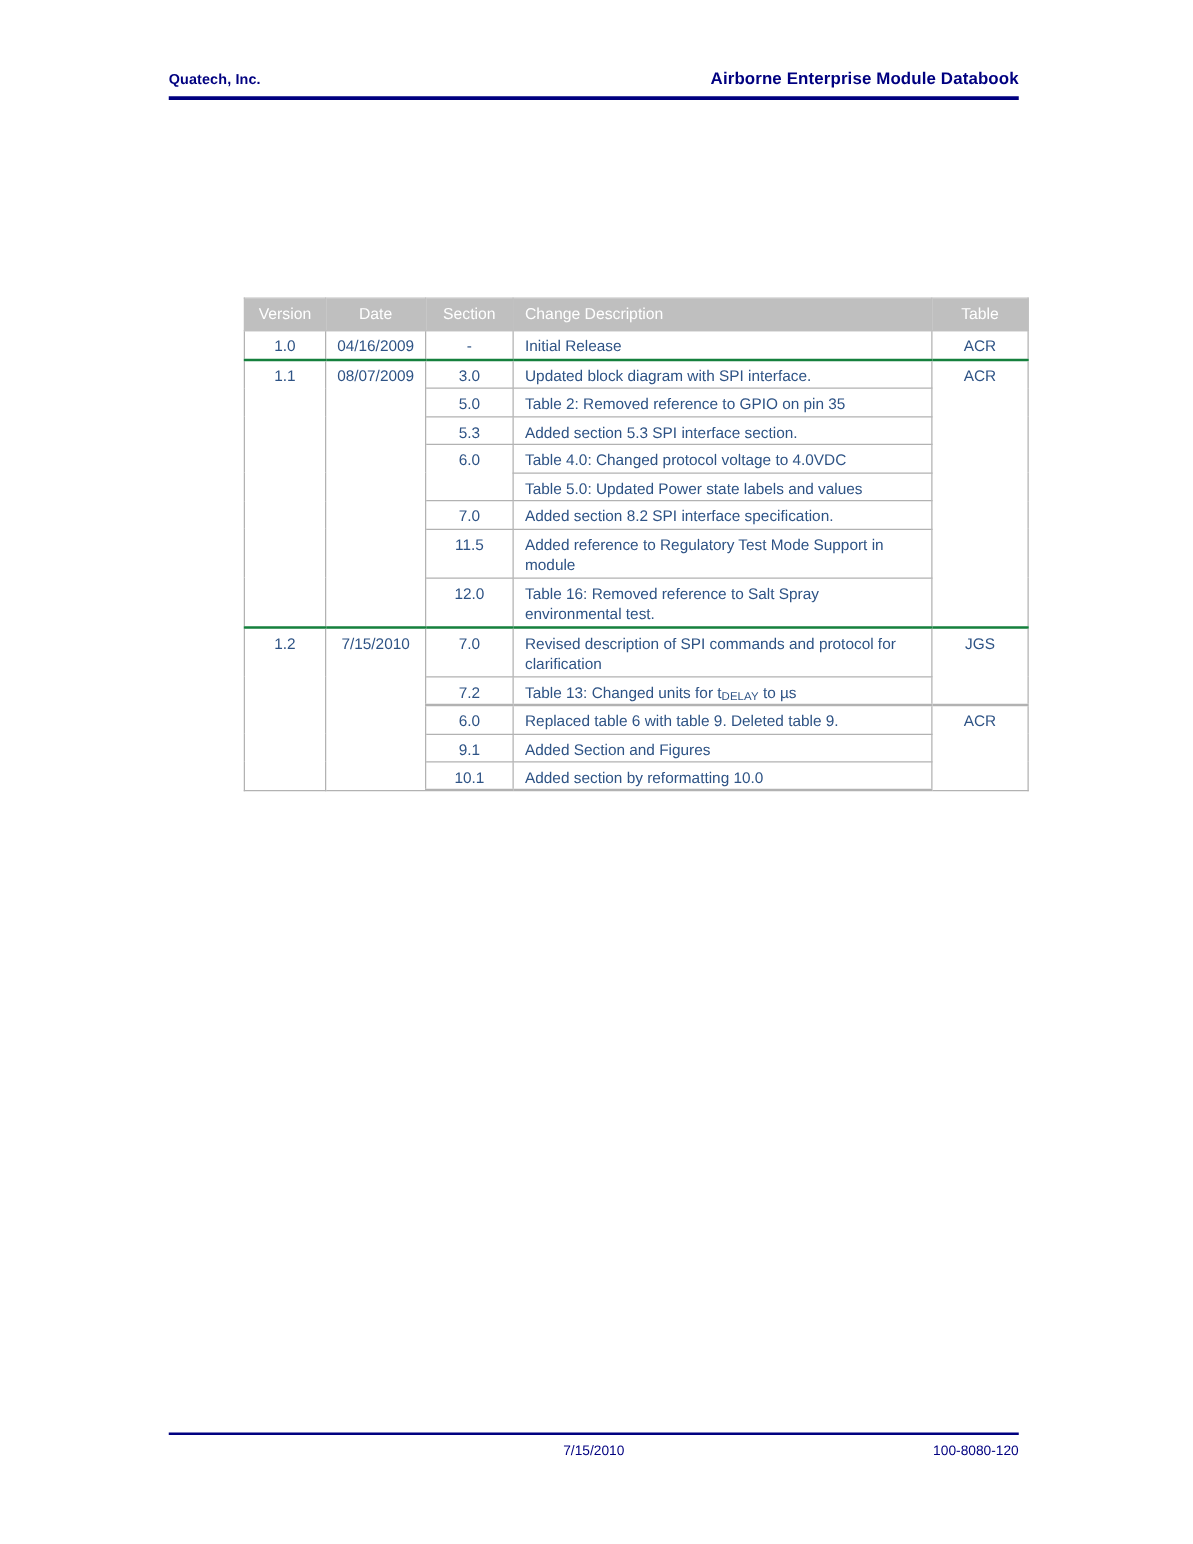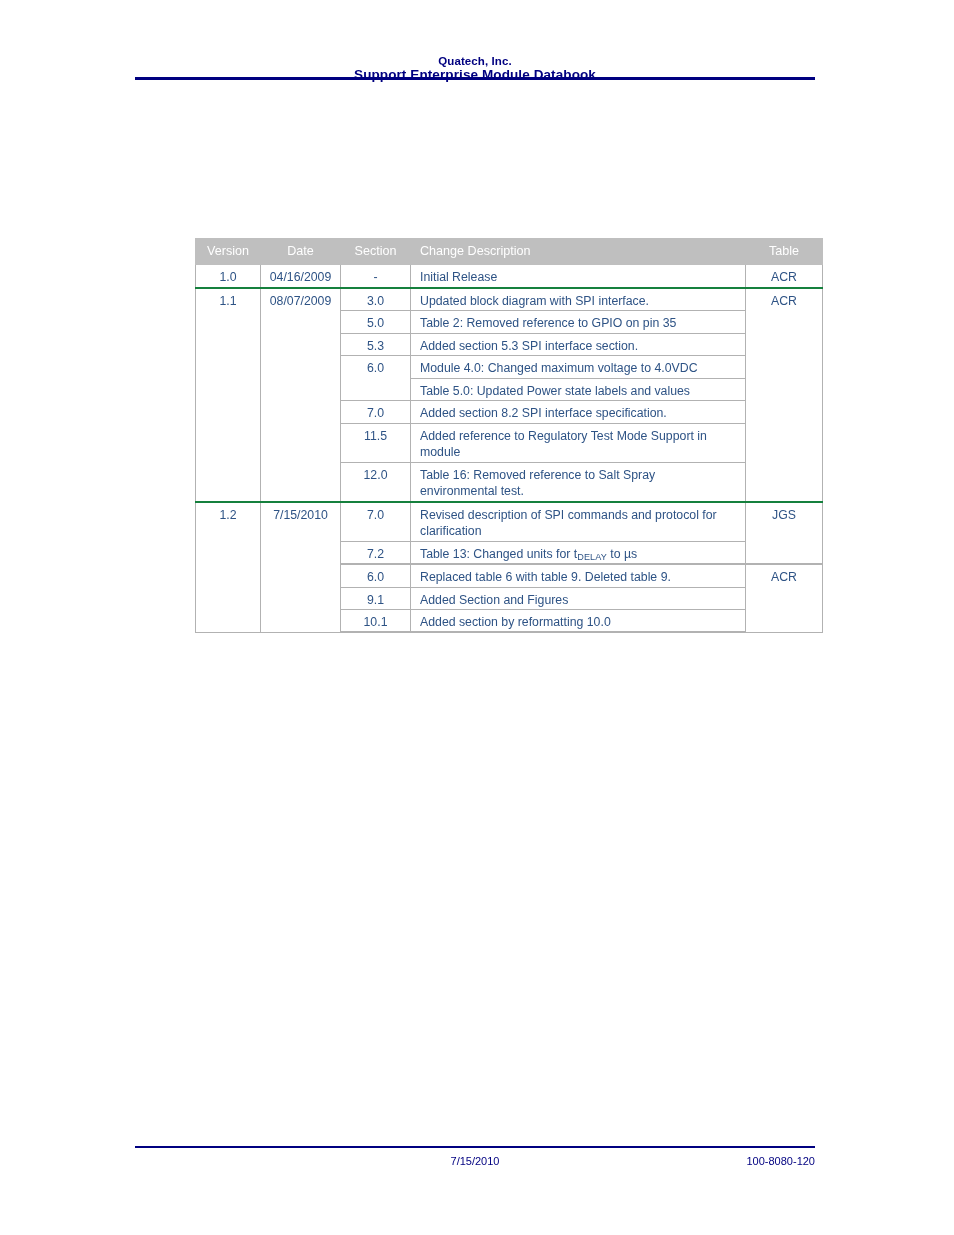--- a/index.html
+++ b/index.html
@@ -15,23 +15,22 @@
     -webkit-font-smoothing: antialiased;
   }
 
   
   .page-header {
     position: absolute;
     left: 135px;
     top: 55px;
     width: 680px;
     display: flex;
-    align-items: center;
+    align-items: flex-end;
     justify-content: space-between;
-    flex-direction: column;
   }
   .hdr-left {
     font-size: 11.5px;
     font-weight: bold;
     color: #000080;
     letter-spacing: 0.1px;
   }
   .hdr-right {
     font-size: 13.5px;
     font-weight: bold;
@@ -140,21 +139,21 @@
     right: 0;
     top: 0;
     text-align: right;
   }
 </style>
 </head>
 <body>
 
 <div class="page-header">
   <span class="hdr-left">Quatech, Inc.</span>
-  <span class="hdr-right">Support Enterprise Module Databook</span>
+  <span class="hdr-right">Airborne Enterprise Module Databook</span>
 </div>
 <div class="header-rule"></div>
 
 <table class="rev-table">
   <colgroup>
     <col class="c-version">
       <col class="c-date">
       <col class="c-section">
       <col class="c-desc">
       <col class="c-author">
@@ -188,21 +187,21 @@
     <tr>
       <td class="c">5.0</td>
       <td class="l">Table 2: Removed reference to GPIO on pin 35</td>
     </tr>
     <tr>
       <td class="c">5.3</td>
       <td class="l">Added section 5.3 SPI interface section.</td>
     </tr>
     <tr>
       <td class="c span-cell" rowspan="2">6.0</td>
-      <td class="l">Module 4.0: Changed maximum voltage to 4.0VDC</td>
+      <td class="l">Table 4.0: Changed protocol voltage to 4.0VDC</td>
     </tr>
     <tr>
       <td class="l">Table 5.0: Updated Power state labels and values</td>
     </tr>
     <tr>
       <td class="c">7.0</td>
       <td class="l">Added section 8.2 SPI interface specification.</td>
     </tr>
     <tr>
       <td class="c">11.5</td>

